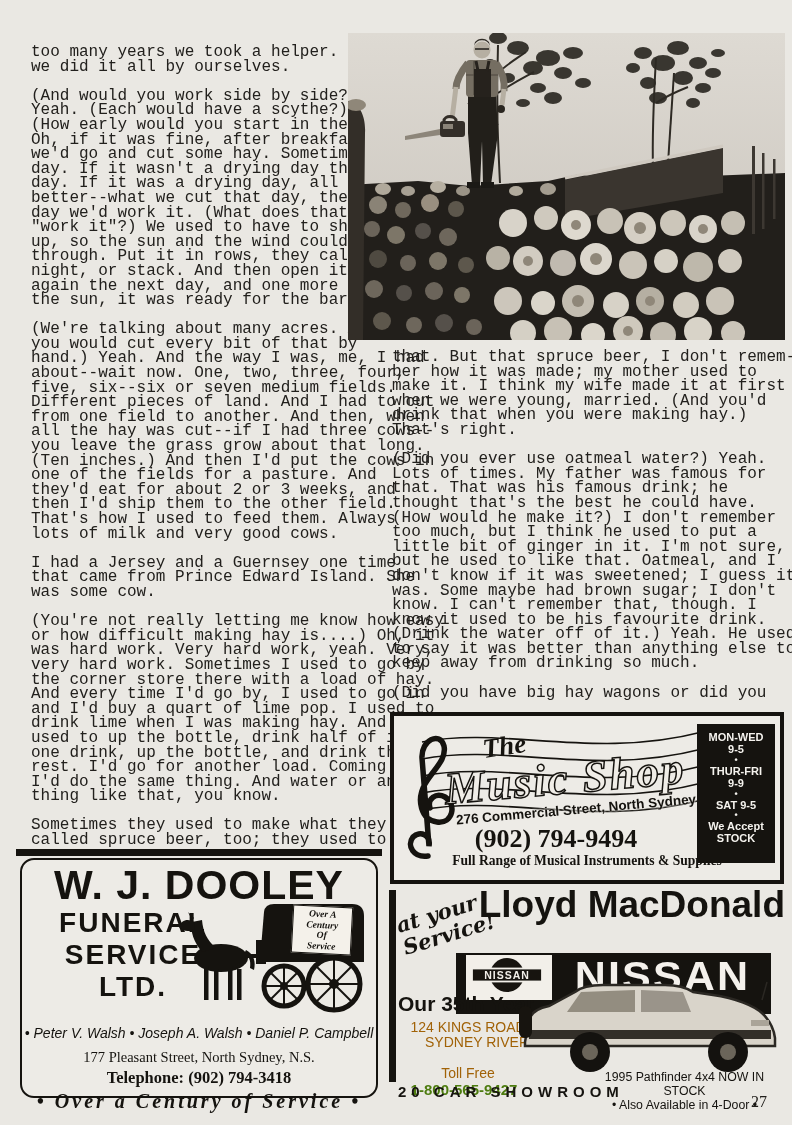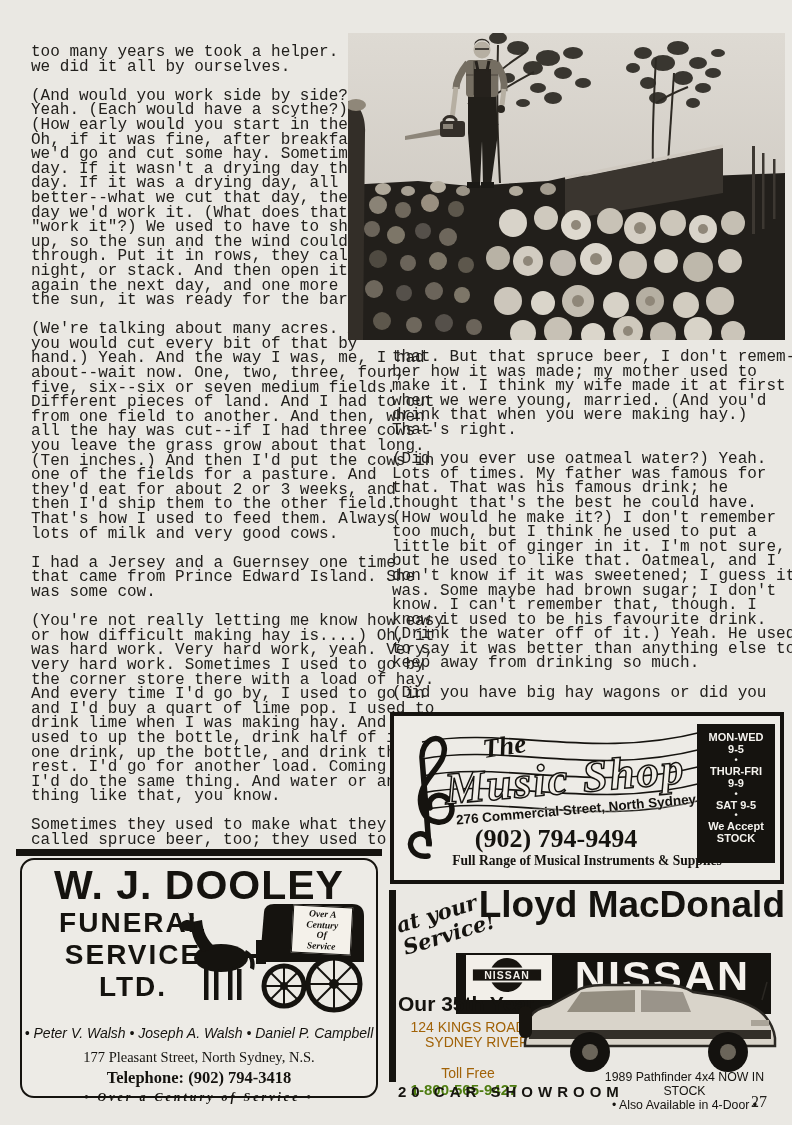--- a/index.html
+++ b/index.html
@@ -42,21 +42,21 @@
   .carriage{position:absolute;right:4px;top:36px;width:196px;height:120px;}
   .carriage-sign{position:absolute;right:24px;top:46px;width:58px;background:#f4f1ea;
                  border:1px solid #15130f;font-family:"Liberation Serif",serif;font-style:italic;
                  font-weight:bold;font-size:9.5px;line-height:10.5px;text-align:center;
                  white-space:pre-line;transform:rotate(3deg);padding:2px 0;color:#15130f;}
   .dooley-row{position:absolute;left:0;width:100%;text-align:center;color:#15130f;}
   .dooley-partners{top:165px;font-style:italic;font-size:14px;}
   .dooley-address{top:189px;font-family:"Liberation Serif",serif;font-size:14.5px;}
   .dooley-phone{top:208px;font-family:"Liberation Serif",serif;font-weight:bold;font-size:16.5px;}
   .dooley-tagline{top:230px;font-family:"Liberation Serif",serif;font-weight:bold;
-                  font-style:italic;font-size:12px;letter-spacing:3px;}
+                  font-style:italic;font-size:20px;letter-spacing:3px;}
 
   
   .nissan-vbar{position:absolute;left:389px;top:890px;width:7px;height:192px;background:#15130f;}
   .nissan-ad{position:absolute;left:396px;top:886px;width:389px;height:232px;}
   .nissan-script{position:absolute;left:2px;top:14px;font-family:"DejaVu Serif",serif;
                  font-style:italic;font-weight:bold;font-size:21px;line-height:23px;
                  transform:rotate(-17deg);white-space:pre-line;color:#15130f;}
   .nissan-dealer{position:absolute;left:66px;top:-2px;width:323px;text-align:right;
                  font-size:37px;font-weight:bold;color:#15130f;}
   .nissan-blackbar{position:absolute;left:60px;top:41px;width:315px;height:61px;background:#15130f;
@@ -437,18 +437,18 @@
       <polygon points="126,10 168,12 176,32 126,32" fill="#9a948a"></polygon>
       <rect x="14" y="50" width="242" height="9" fill="#332f29"></rect>
       <rect x="4" y="26" width="13" height="32" rx="6" fill="#17140f"></rect>
       <line x1="247" y1="20" x2="252" y2="2" stroke="#2b2823" stroke-width="1.5"></line>
       <circle cx="75" cy="72" r="20" fill="#14120f"></circle>
         <circle cx="75" cy="72" r="8" fill="#6b655a"></circle>
       <circle cx="213" cy="72" r="20" fill="#14120f"></circle>
         <circle cx="213" cy="72" r="8" fill="#6b655a"></circle>
       <rect x="236" y="40" width="18" height="6" fill="#aaa498"></rect>
     </svg>
-    <div class="nissan-stock ns1">1989 Pathfinder 4x4 NOW IN STOCK</div>
+    <div class="nissan-stock ns1">1995 Pathfinder 4x4 NOW IN STOCK</div>
     <div class="nissan-stock ns2">•  Also Available in 4-Door  •</div>
   </div>
 
   <div class="pagenum">27</div>
 </div>
 
 </body></html>

